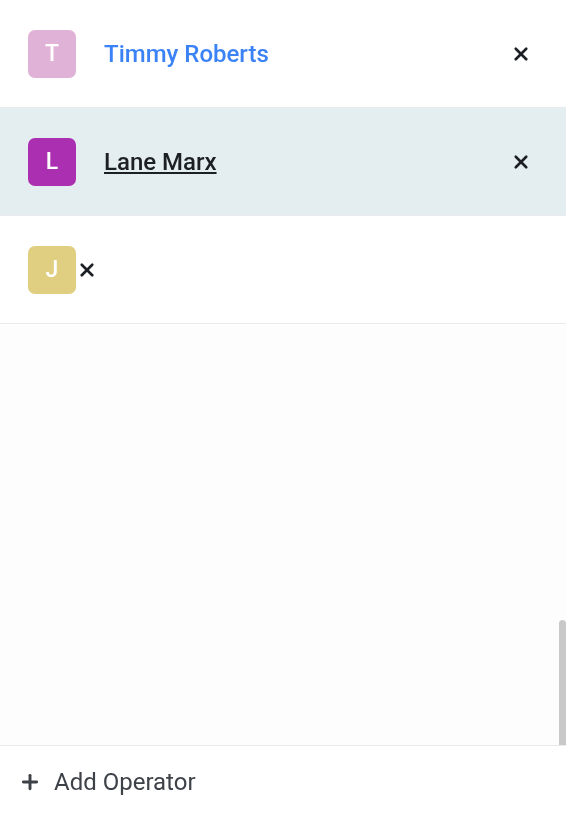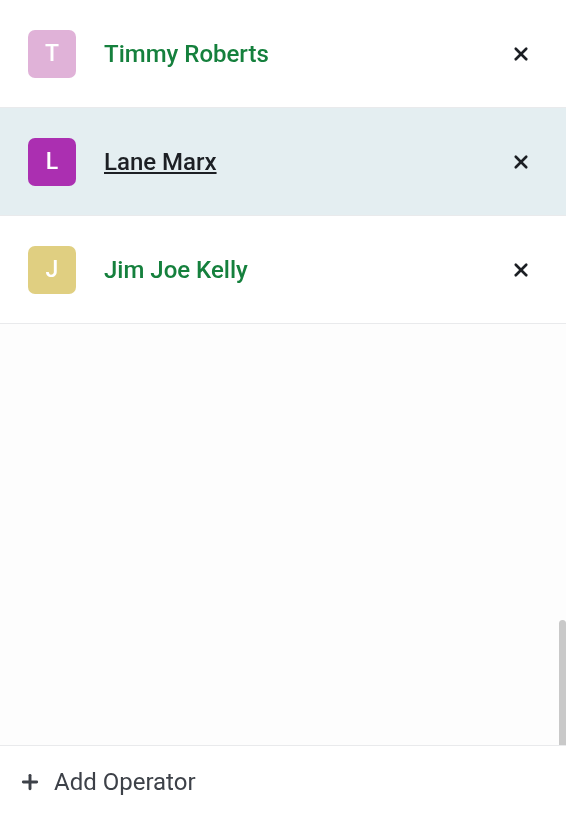--- a/index.html
+++ b/index.html
@@ -46,21 +46,21 @@
       color: #ffffff;
       font-size: 23px;
       font-weight: 500;
       flex-shrink: 0;
     }
     .operator-name {
       margin-left: 28px;
       font-size: 24px;
       font-weight: 500;
       flex: 1;
-      color: #15803d;
+      color: #3b82f6;
     }
     .operator-row.selected .operator-name {
       color: #1c1f24;
       text-decoration: underline;
     }
     .close-icon {
       width: 22px;
       height: 22px;
       color: #1c1f24;
       cursor: pointer;
@@ -139,21 +139,20 @@
         <div class="operator-name">Lane Marx</div>
         <div class="close-icon">
           <svg viewBox="0 0 24 24" fill="none" stroke="currentColor" stroke-width="3.5" stroke-linecap="round">
             <line x1="5" y1="5" x2="19" y2="19"></line>
             <line x1="19" y1="5" x2="5" y2="19"></line>
           </svg>
         </div>
       </div>
       <div class="operator-row">
         <div class="avatar" style="background: rgb(224, 207, 129);">J</div>
-        <div class="operator-name">Jim Joe Kelly</div>
         <div class="close-icon">
           <svg viewBox="0 0 24 24" fill="none" stroke="currentColor" stroke-width="3.5" stroke-linecap="round">
             <line x1="5" y1="5" x2="19" y2="19"></line>
             <line x1="19" y1="5" x2="5" y2="19"></line>
           </svg>
         </div>
       </div>
     </div>
 
   <div class="scrollbar-track">

